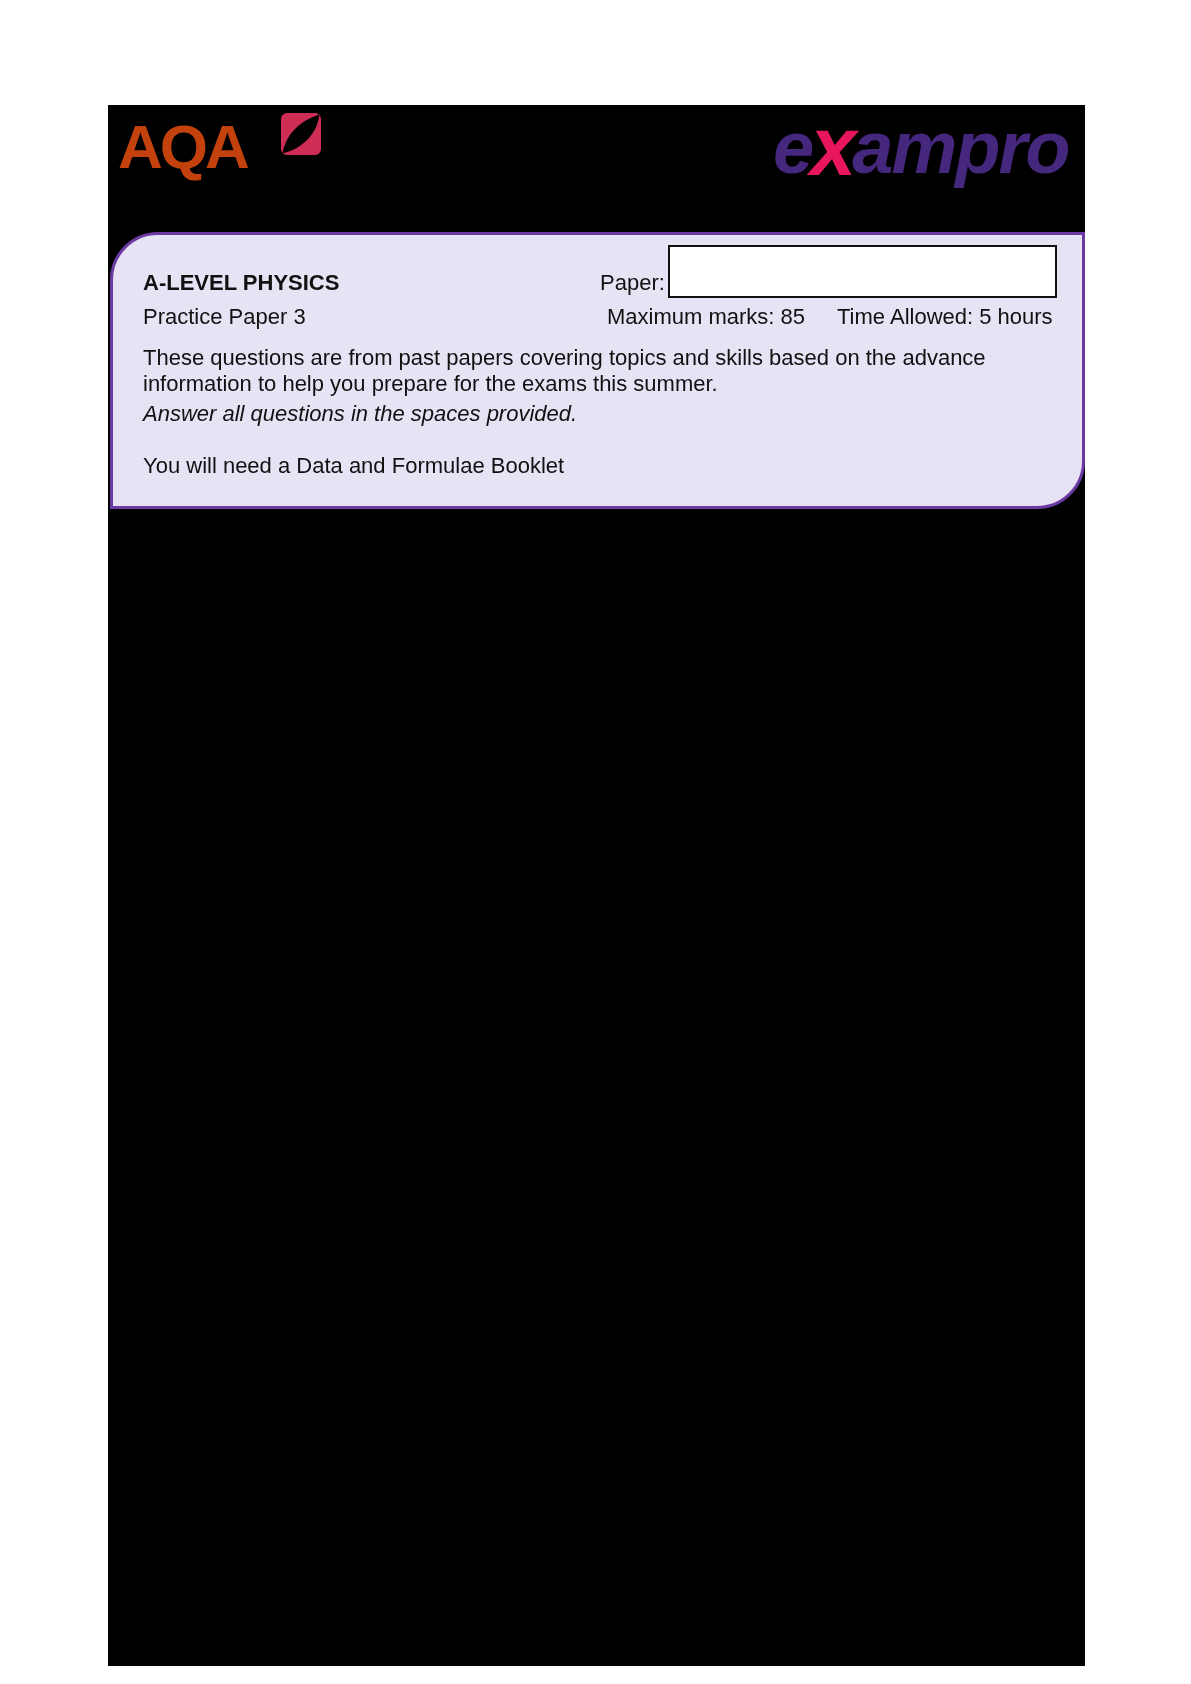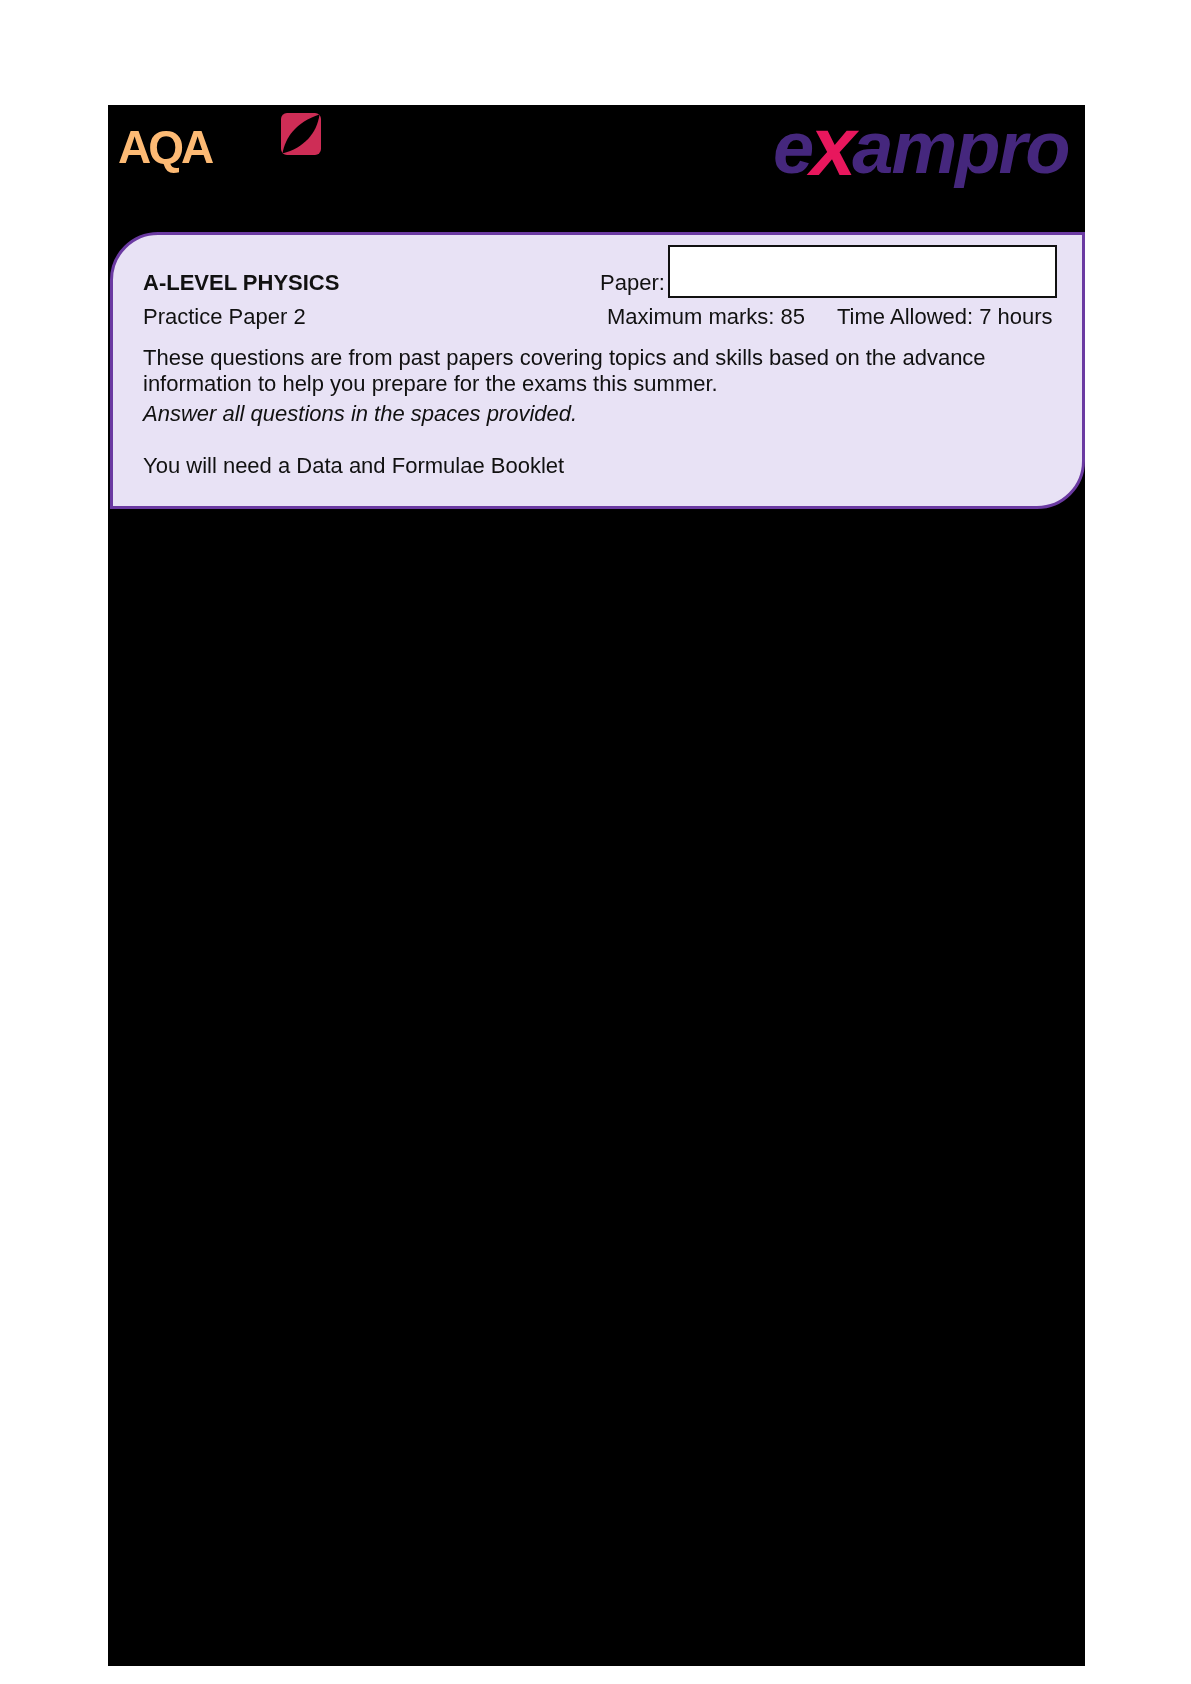--- a/index.html
+++ b/index.html
@@ -21,22 +21,22 @@
     top: 105px;
     width: 977px;
     height: 1561px;
     background: #000000;
   }
 
   
   .aqa-logo { position: absolute; left: 10px; top: 2px; width: 230px; height: 85px; }
   .aqa-text {
     position: absolute; left: 0; top: 0;
-    font-size: 46px; font-weight: bold; letter-spacing: -3px;
-    line-height: 80px; color: #fdba74;
+    font-size: 62px; font-weight: bold; letter-spacing: -3px;
+    line-height: 80px; color: #c2410c;
   }
   .aqa-square { position: absolute; left: 163px; top: 6px; width: 40px; height: 42px; }
 
   
   .exampro-logo {
     position: absolute; left: 665px; top: 0;
     font-size: 74px; font-weight: bold; font-style: italic;
     letter-spacing: -2px; line-height: 80px; color: #45277d;
     white-space: nowrap;
   }
@@ -98,23 +98,23 @@
 
     <div class="exampro-logo">
       <span>e</span><span class="exampro-x">x</span><span>ampro</span>
     </div>
 
     <div class="info-box">
       <div class="ib-title">A-LEVEL PHYSICS</div>
       <div class="ib-name-label">Paper:</div>
       <input class="ib-name-input" type="text" value="" style="">
 
-      <div class="ib-subtitle">Practice Paper 2</div>
+      <div class="ib-subtitle">Practice Paper 3</div>
       <div class="ib-marks">Maximum marks: 85</div>
-      <div class="ib-time">Time Allowed: 7 hours</div>
+      <div class="ib-time">Time Allowed: 5 hours</div>
 
       <div class="ib-para">
         <div>These questions are from past papers covering topics and skills based on the advance</div>
         <div>information to help you prepare for the exams this summer.</div>
       </div>
 
       <div class="ib-answer">Answer all questions in the spaces provided.</div>
       <div class="ib-booklet">You will need a Data and Formulae Booklet</div>
     </div>
 

